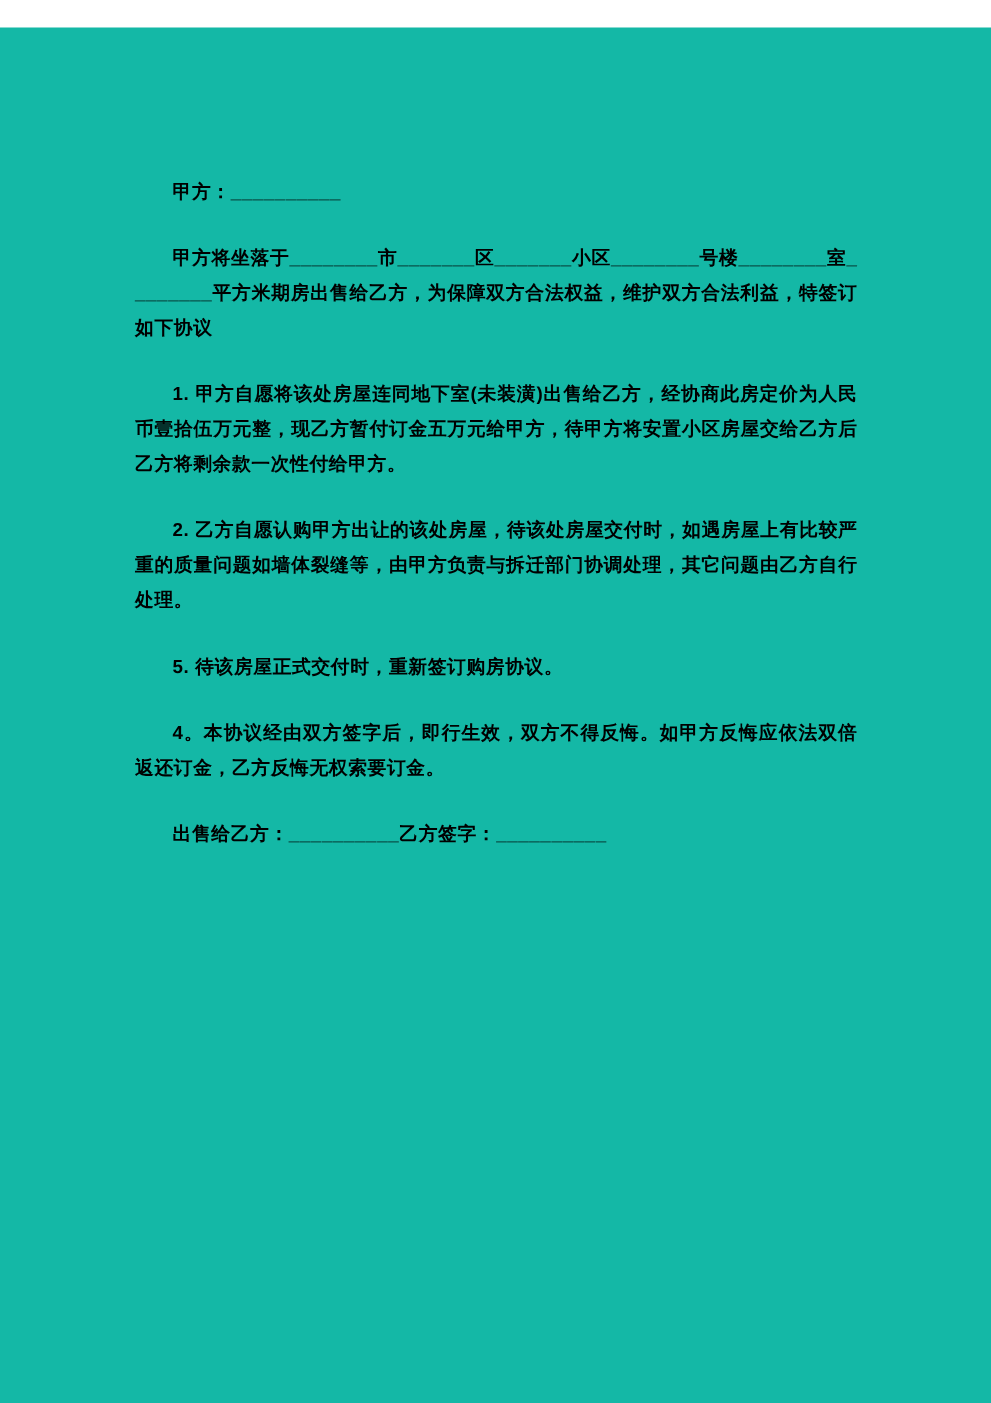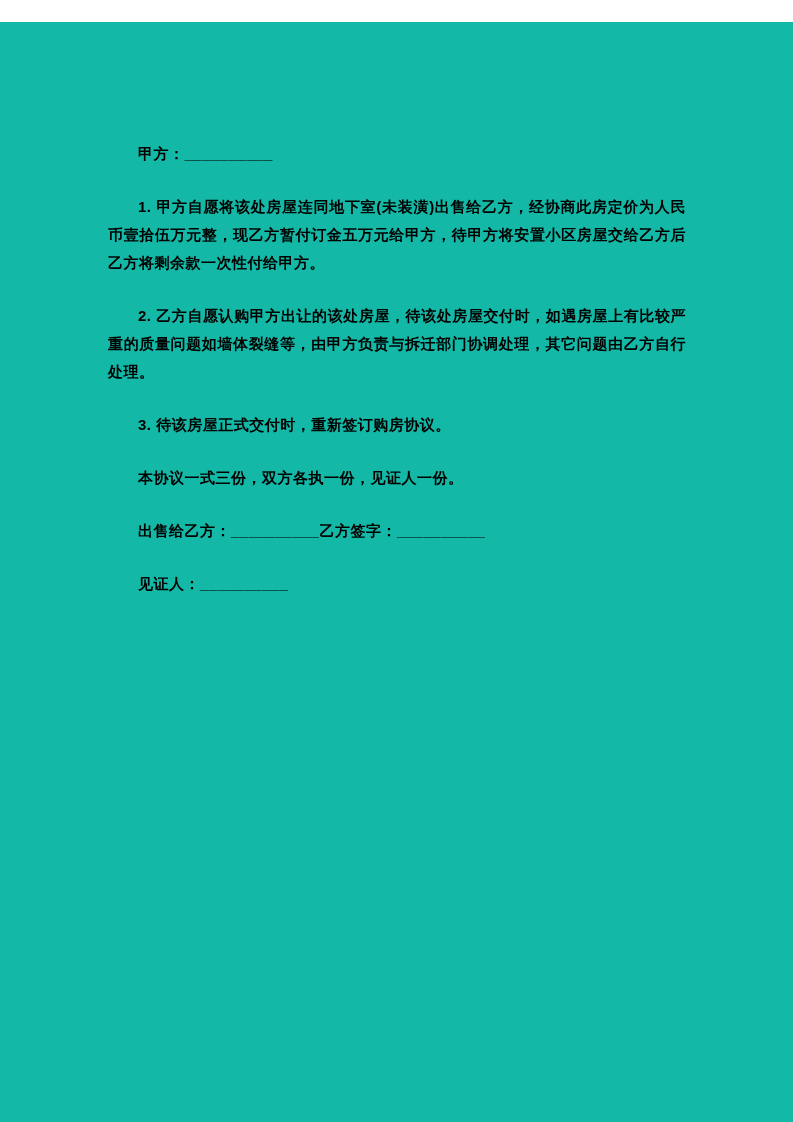--- a/index.html
+++ b/index.html
@@ -36,20 +36,20 @@
     text-align: justify;
     word-break: break-all;
   }
 </style>
 </head>
 <body>
 
 <div class="page">
   <div class="content">
     <p class="para">甲方：__________</p>
+    <p class="para justify">甲方将坐落于________市_______区_______小区________号楼________室________平方米期房出售给乙方，为保障双方合法权益，维护双方合法利益，特签订如下协议</p>
     <p class="para justify">1. 甲方自愿将该处房屋连同地下室(未装潢)出售给乙方，经协商此房定价为人民币壹拾伍万元整，现乙方暂付订金五万元给甲方，待甲方将安置小区房屋交给乙方后乙方将剩余款一次性付给甲方。</p>
     <p class="para justify">2. 乙方自愿认购甲方出让的该处房屋，待该处房屋交付时，如遇房屋上有比较严重的质量问题如墙体裂缝等，由甲方负责与拆迁部门协调处理，其它问题由乙方自行处理。</p>
-    <p class="para">3. 待该房屋正式交付时，重新签订购房协议。</p>
-    <p class="para">本协议一式三份，双方各执一份，见证人一份。</p>
+    <p class="para">5. 待该房屋正式交付时，重新签订购房协议。</p>
+    <p class="para justify">4。本协议经由双方签字后，即行生效，双方不得反悔。如甲方反悔应依法双倍返还订金，乙方反悔无权索要订金。</p>
     <p class="para">出售给乙方：__________乙方签字：__________</p>
-    <p class="para">见证人：__________</p>
   </div>
 </div>
 
 </body></html>

